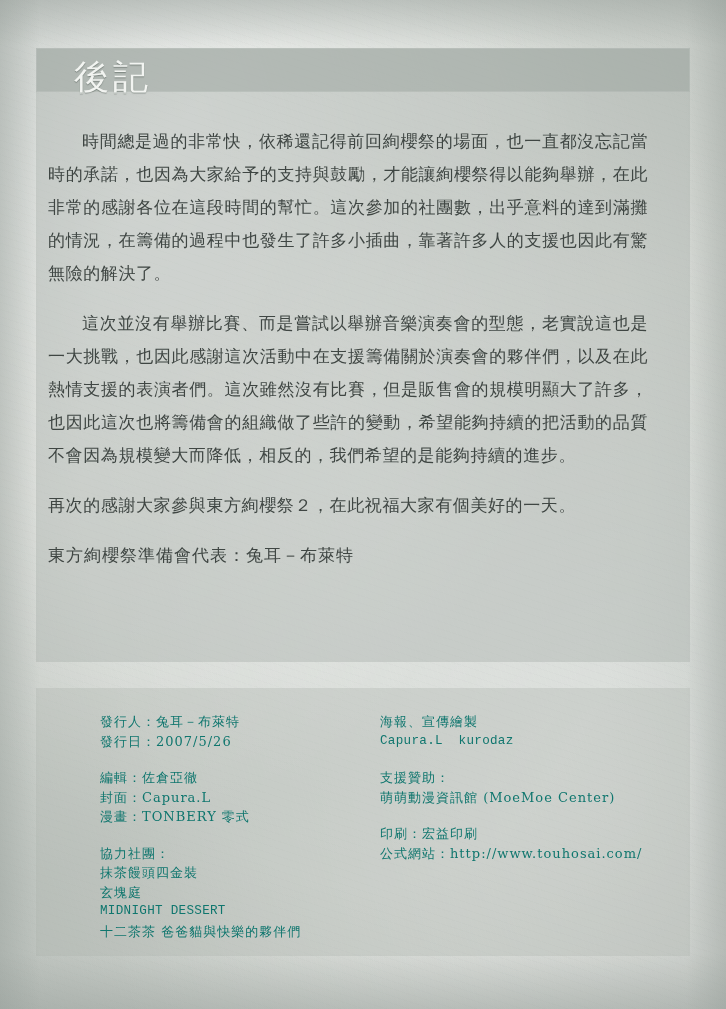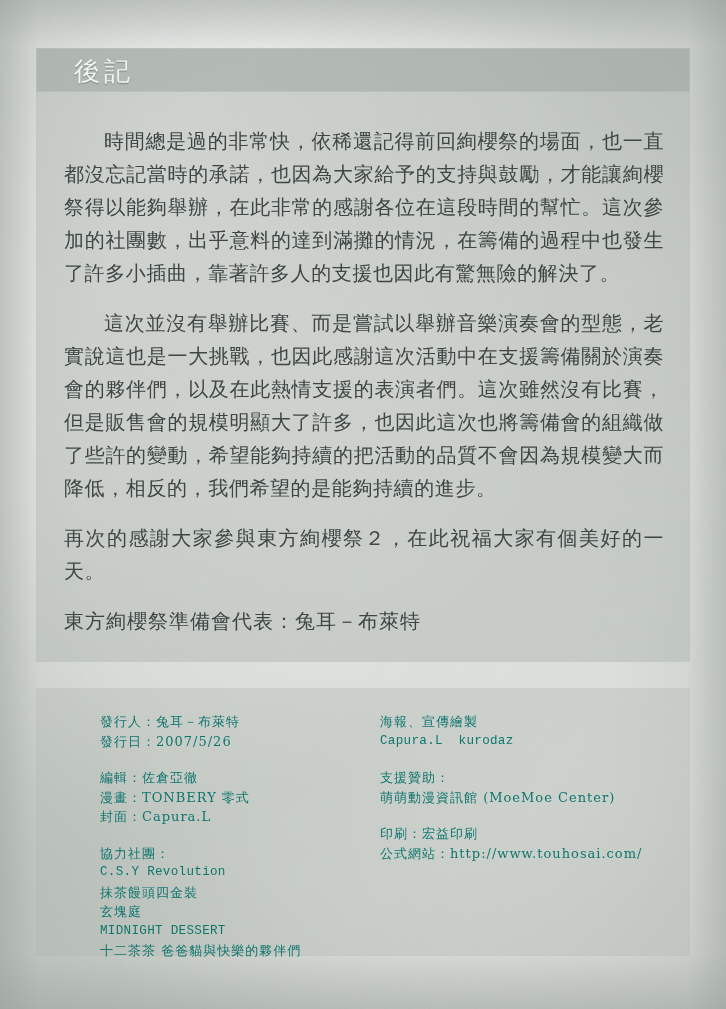--- a/index.html
+++ b/index.html
@@ -46,42 +46,42 @@
     top: 48px;
     width: 654px;
     height: 44px;
     background: rgba(160,167,162,0.72);
     box-shadow: 0 0 0 1px rgba(255,255,255,0.10) inset;
   }
   .header-title {
     position: absolute;
     left: 74px;
     top: 54px;
-    font-size: 26px;
+    font-size: 35px;
     letter-spacing: 4px;
     color: #f2f4f1;
     text-shadow: 0 1px 1px rgba(60,70,65,0.45);
     font-family: "DejaVu Serif", "Liberation Serif", serif;
   }
 
   
   .body-panel {
     position: absolute;
     left: 36px;
     top: 92px;
     width: 654px;
     height: 570px;
     background: rgba(170,176,171,0.42);
   }
   .body-text {
     position: absolute;
-    left: 64px;
+    left: 48px;
     top: 125px;
     width: 600px;
-    font-size: 20px;
+    font-size: 17px;
     line-height: 33px;
     color: #3f4643;
     letter-spacing: 0.6px;
     font-family: "DejaVu Serif", "Liberation Serif", serif;
     text-align: justify;
   }
   .body-text p {
     margin: 0 0 17px 0;
   }
   .indent2 { text-indent: 2em; }
@@ -162,26 +162,25 @@
 <div class="colophon"></div>
 <div class="colophon-inner">
 
   <div class="col-left">
     <div class="block">
       <div class="line cjk">發行人：兔耳－布萊特</div>
       <div class="line cjk">發行日：2007/5/26</div>
     </div>
     <div class="block">
       <div class="line cjk">編輯：佐倉亞徹</div>
+      <div class="line cjk">封面：Capura.L</div>
       <div class="line cjk">漫畫：TONBERY 零式</div>
-      <div class="line cjk">封面：Capura.L</div>
     </div>
     <div class="block">
       <div class="line cjk">協力社團：</div>
-      <div class="line mono-big">C.S.Y Revolution</div>
       <div class="line cjk">抹茶饅頭四金裝</div>
       <div class="line cjk">玄塊庭</div>
       <div class="line mono-big">MIDNIGHT DESSERT</div>
       <div class="line cjk">十二茶茶 爸爸貓與快樂的夥伴們</div>
     </div>
   </div>
 
   <div class="col-right">
     <div class="block">
       <div class="line cjk">海報、宣傳繪製</div>

